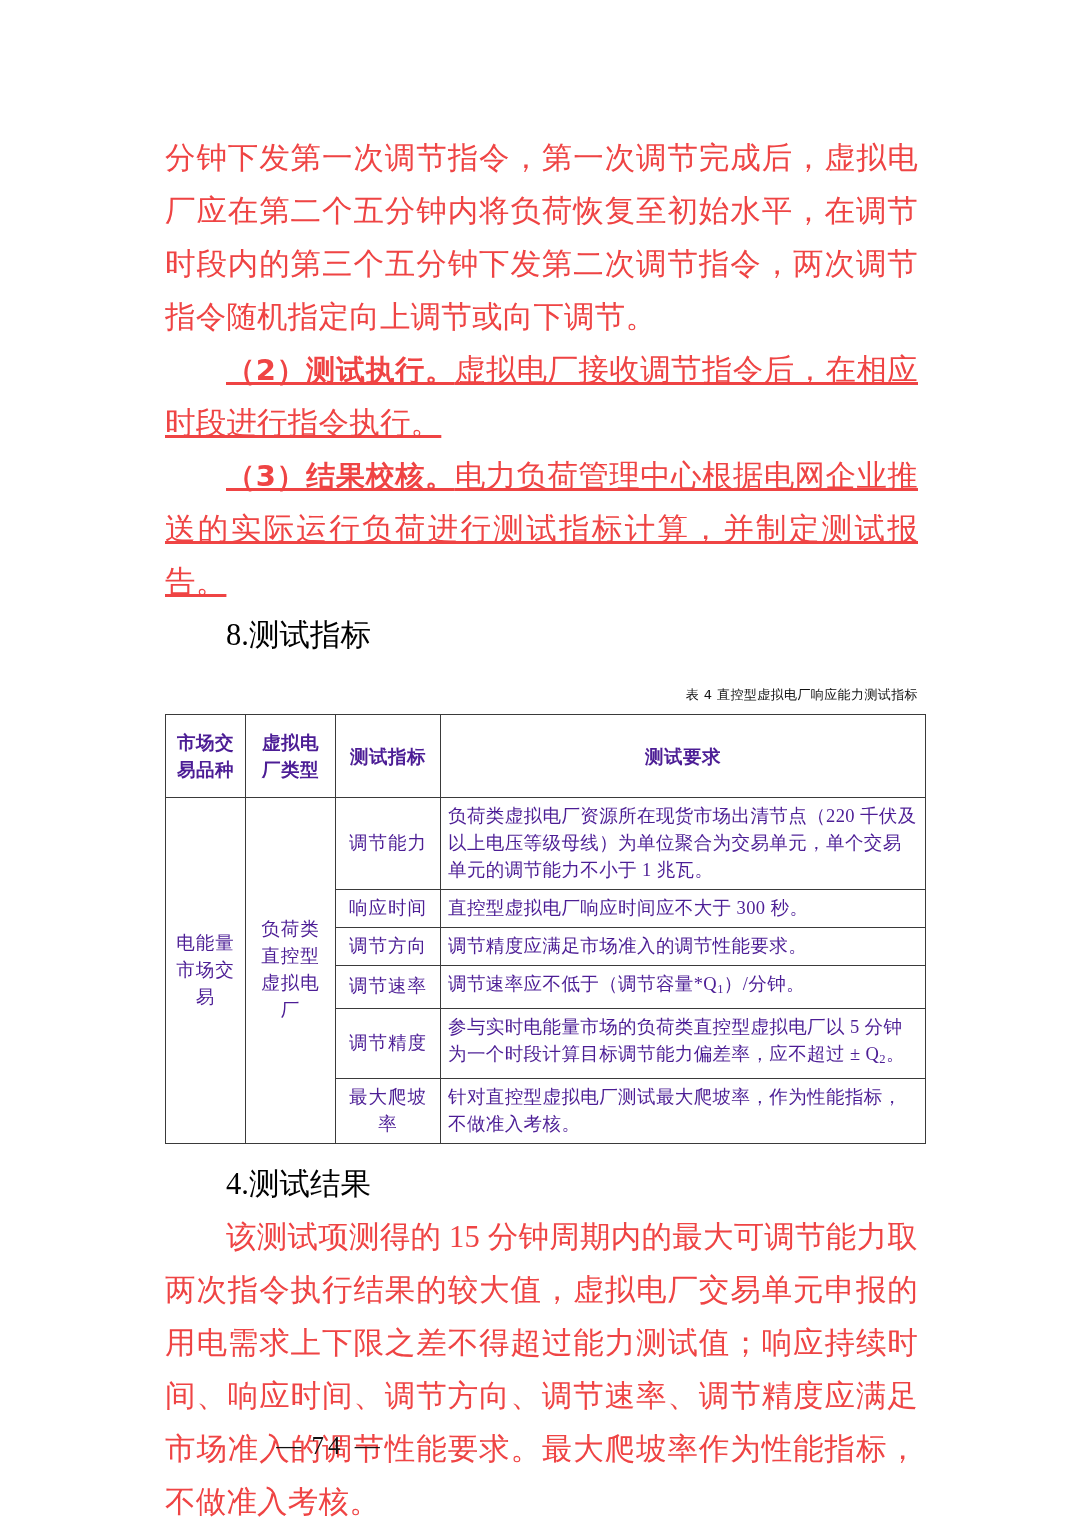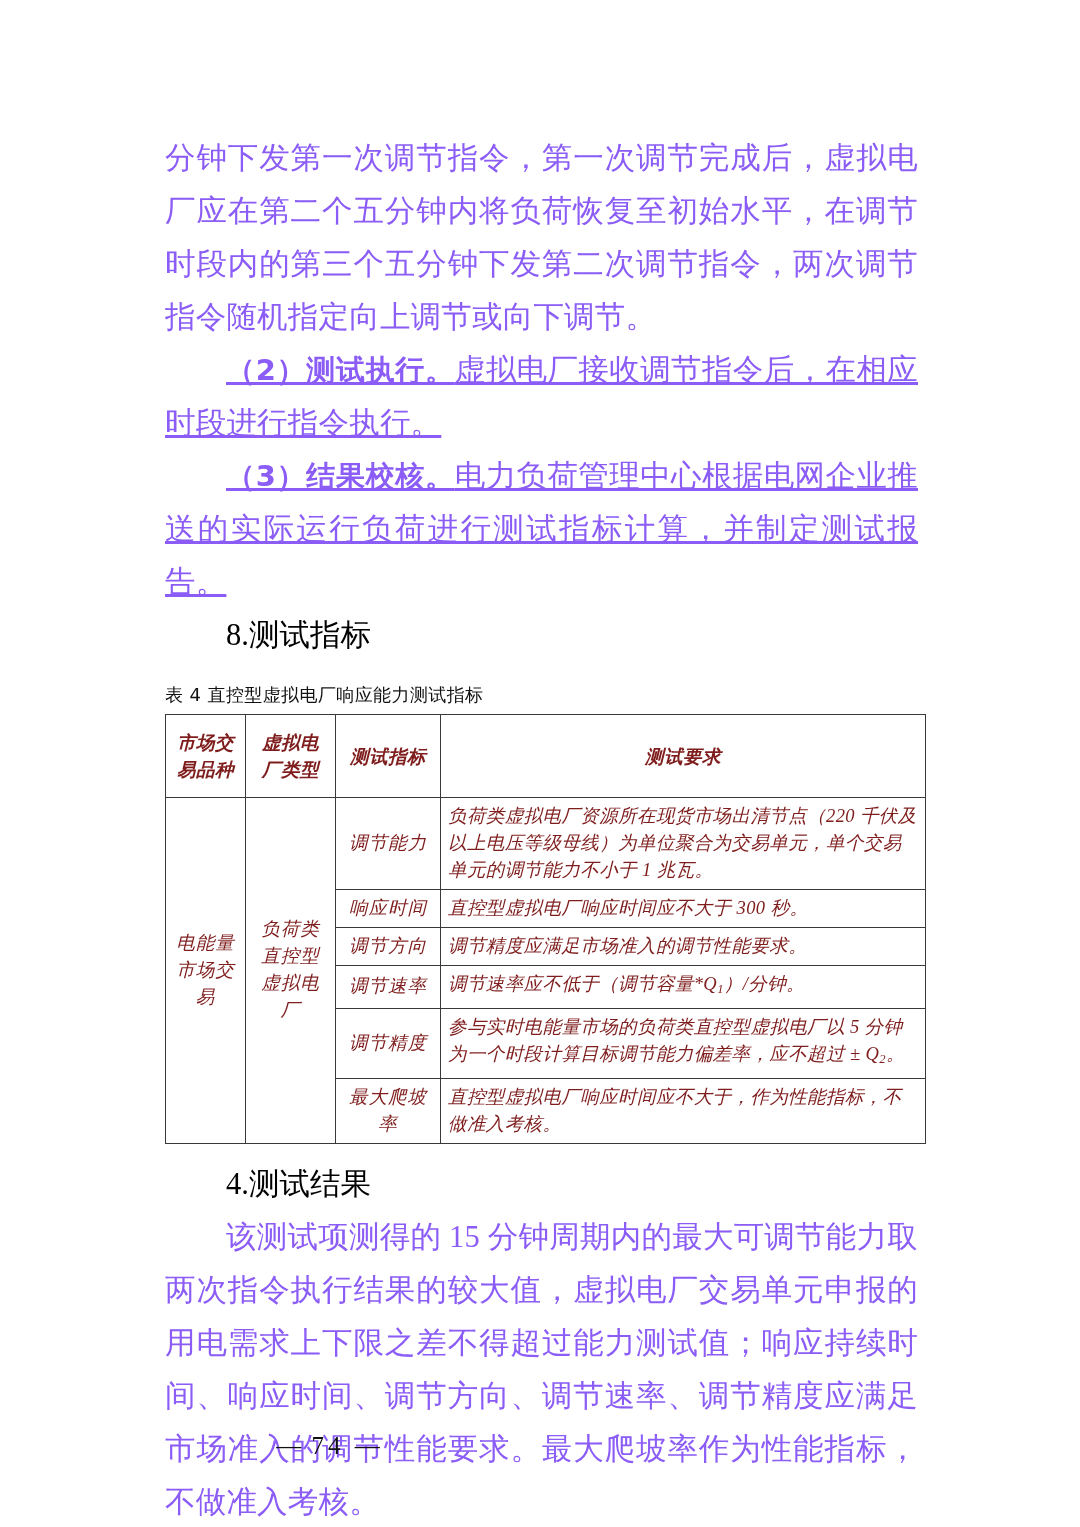--- a/index.html
+++ b/index.html
@@ -30,57 +30,56 @@
     width: 753px;
   }
   
   .para {
     font-size: 30.5px;
     line-height: 53px;
     text-align: justify;
     text-justify: inter-ideograph;
     letter-spacing: 0.2px;
     margin: 0;
-    color: #8b5cf6;
+    color: #ef4444;
   }
   .para.indent2 { text-indent: 61px; text-decoration: underline; }
   .para.indent1 { text-indent: 61px; }
   .bold-lead {
     font-family: "DejaVu Sans", "Liberation Sans", sans-serif;
     font-weight: bold;
     font-size: 29px;
     letter-spacing: 0.5px;
   }
   .sect-head {
     font-size: 30.5px;
     line-height: 53px;
     text-indent: 61px;
     margin: 0;
   }
   
   .table-wrap {
     margin-top: 20px;
   }
   .table-caption {
-    text-align: left;
+    text-align: right;
     font-family: "DejaVu Sans", "Liberation Sans", sans-serif;
-    font-size: 18px;
+    font-size: 13px;
     line-height: 26px;
     letter-spacing: 0.4px;
     margin-bottom: 6px;
     color: #111;
   }
   table.idx {
     border-collapse: collapse;
     width: 760px;
     margin-left: 0px;
     table-layout: fixed;
     font-size: 18.5px;
-    color: #7f1d1d;
-    font-style: italic;
+    color: #4c1d95;
   }
   table.idx td, table.idx th {
     border: 1px solid #3a3a3a;
     padding: 5px 7px;
     vertical-align: middle;
     font-weight: normal;
   }
   table.idx th {
     font-family: "DejaVu Sans", "Liberation Sans", sans-serif;
     font-weight: bold;
@@ -182,21 +181,21 @@
           <tr>
             <td class="c-idx">调节速率</td>
             <td class="c-req"><span>调节速率应不低于（调节容量*Q</span><sub>1</sub><span>）/分钟。</span></td>
           </tr>
           <tr>
             <td class="c-idx">调节精度</td>
             <td class="c-req"><span>参与实时电能量市场的负荷类直控型虚拟电厂以 5 分钟为一个时段计算目标调节能力偏差率，应不超过 ± Q</span><sub>2</sub><span>。</span></td>
           </tr>
           <tr>
             <td class="c-idx">最大爬坡率</td>
-            <td class="c-req"><span>直控型虚拟电厂响应时间应不大于，作为性能指标，不做准入考核。</span></td>
+            <td class="c-req"><span>针对直控型虚拟电厂测试最大爬坡率，作为性能指标，不做准入考核。</span></td>
           </tr>
         </tbody>
       </table>
     </div>
 
     <p class="sect-head" style="margin-top:14px;">4.测试结果</p>
 
     <p class="para indent1">该测试项测得的 15 分钟周期内的最大可调节能力取两次指令执行结果的较大值，虚拟电厂交易单元申报的用电需求上下限之差不得超过能力测试值；响应持续时间、响应时间、调节方向、调节速率、调节精度应满足市场准入的调节性能要求。最大爬坡率作为性能指标，不做准入考核。</p>
 
   </div>

